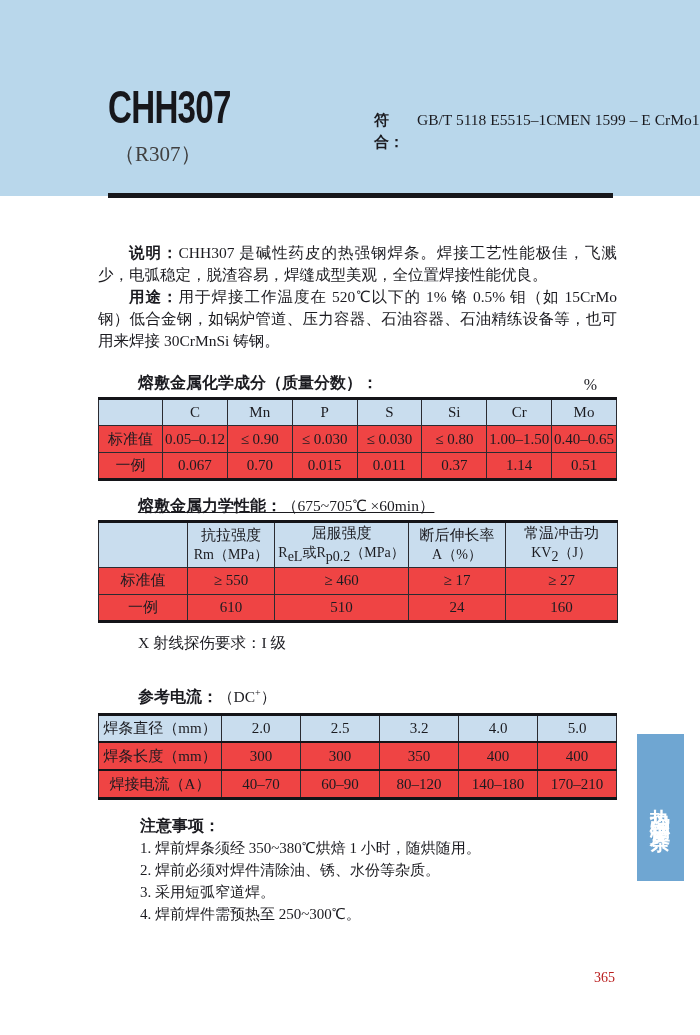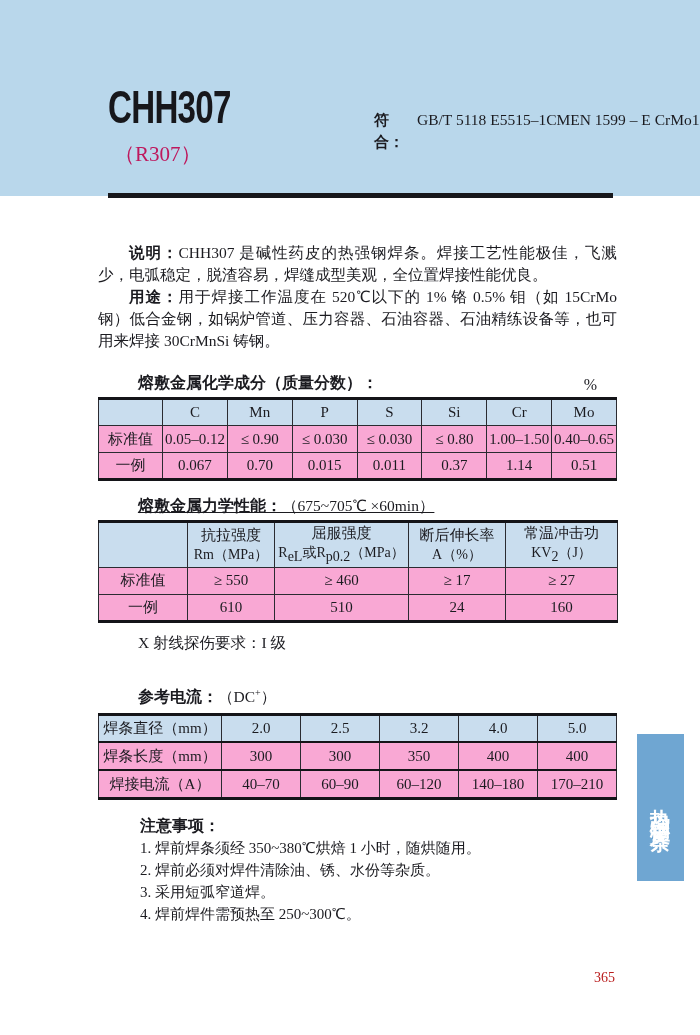--- a/index.html
+++ b/index.html
@@ -8,21 +8,21 @@
     position:relative; width:700px; height:1035px; background:#ffffff;
     font-family:"Liberation Serif", serif; color:#1b1b20; overflow:hidden;
   }
   
   .band { position:absolute; left:0; top:0; width:700px; height:196px; background:#b9d7eb; }
   .model {
     position:absolute; left:108px; top:84px;
     font-family:"Liberation Sans", sans-serif; font-weight:700; font-size:46px; line-height:1;
     letter-spacing:-1px; transform:scaleX(.72); transform-origin:left top; color:#17171b;
   }
-  .alias { position:absolute; left:114px; top:140px; font-size:21px; color:#be185d; }
+  .alias { position:absolute; left:114px; top:140px; font-size:21px; color:#404040; }
   .compliance { position:absolute; left:374px; top:102px; display:flex; gap:13px;margin-top:7px; }
   .compliance-label { font-family:"Liberation Sans", sans-serif; font-weight:700; font-size:15px; line-height:22px; }
   .compliance-lines { display:flex; flex-direction:row;text-align:center; }
   .compliance-lines span { font-size:15.5px; line-height:22px; white-space:nowrap; }
   .rule { position:absolute; left:108px; top:193px; width:505px; height:5px; background:#17171b; }
 
   
   .content { position:absolute; left:98px; top:242px; width:519px; }
   .intro p { font-size:15.5px; line-height:22px; text-indent:31px; text-align:justify; }
   .intro b { font-family:"Liberation Sans", sans-serif; font-weight:700; }
@@ -32,21 +32,21 @@
     padding-left:40px; line-height:22px;
   }
   .sec-title .cond { font-family:"Liberation Serif", serif; font-weight:400; font-size:15.5px; }
   .title-row { display:flex; justify-content:space-between; align-items:flex-end; padding-right:20px; }
   .chem-title-row { margin-top:20px; margin-bottom:3px; }
 
   table { width:519px; border-collapse:collapse; table-layout:fixed; text-align:center; }
   td { border:1px solid #2b2b31; font-size:15px; height:27px; vertical-align:middle; }
   .tbl { border-top:3px solid #141418; border-bottom:3px solid #141418; }
   .hd { background:#c9ddee; }
-  .bd { background:#f9a8d4; }
+  .bd { background:#ef4444; }
   .mech-hd td { height:42px; line-height:19px; padding:1px 0; }
   .mech-hd .sub2 { font-size:14px; }
   sub { font-size:14px; }
   sup { font-size:10px; }
 
   .xray { margin:9px 0 0 40px; font-size:15.5px; line-height:22px; }
   .mech-title { margin-top:14px; margin-bottom:3px;text-decoration:underline; }
   .cur-title { margin-top:28px; margin-bottom:5px; }
   .cur-title .cond { font-size:15.5px; }
   .ref-tbl td { height:28px; }
@@ -214,21 +214,21 @@
         <td class="bd">300</td>
         <td class="bd">300</td>
         <td class="bd">350</td>
         <td class="bd">400</td>
         <td class="bd">400</td>
       </tr>
       <tr>
         <td class="bd">焊接电流（A）</td>
         <td class="bd">40–70</td>
         <td class="bd">60–90</td>
-        <td class="bd">60–120</td>
+        <td class="bd">80–120</td>
         <td class="bd">140–180</td>
         <td class="bd">170–210</td>
       </tr>
     </tbody>
       </table>
 
     <div class="notes">
       <div class="notes-title">注意事项：</div>
       <ul class="notes-list">
         <li>1. 焊前焊条须经 350~380℃烘焙 1 小时，随烘随用。</li>

